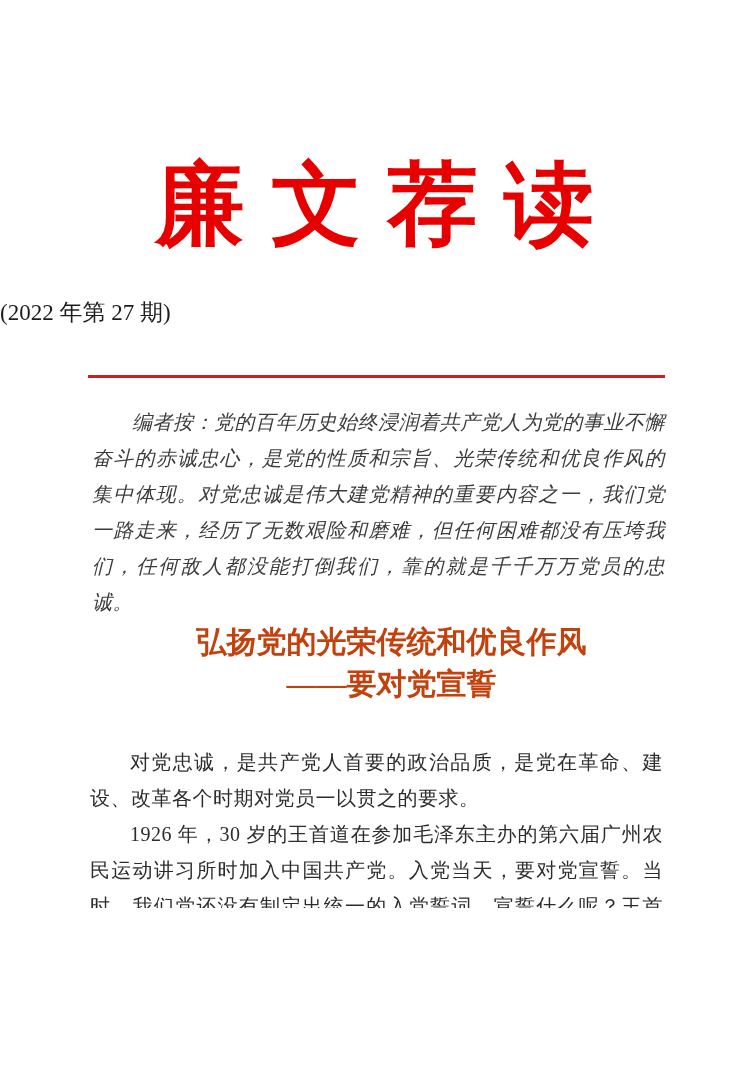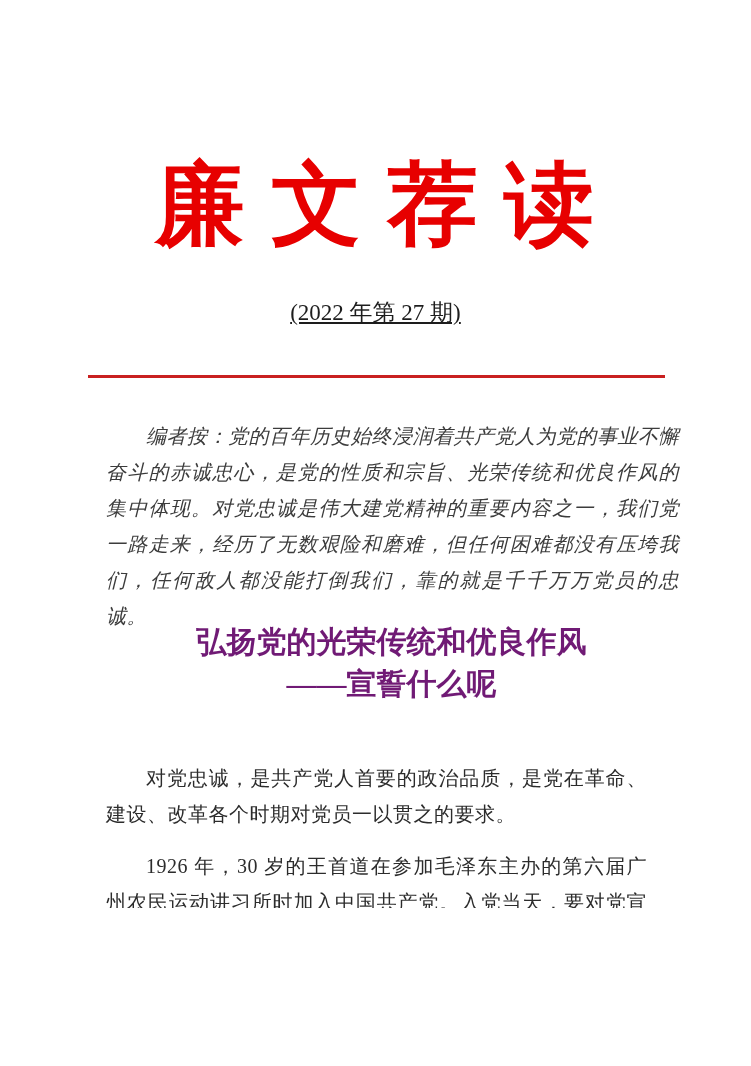--- a/index.html
+++ b/index.html
@@ -32,25 +32,24 @@
     font-weight: bold;
     color: #e70000;
     letter-spacing: 2px;
     white-space: nowrap;
   }
   .issue-number {
     position: absolute;
     top: 297px;
     left: 0;
     width: 751px;
-    text-align: center;
+    text-align: left;
     font-size: 23px;
     line-height: 32px;
     color: #1d1d1d;
-    text-decoration: underline;
   }
   .publication-date {
     position: absolute;
     top: 347px;
     left: 110px;
     font-size: 21px;
     line-height: 28px;
     color: #1d1d1d;
   }
   .masthead-rule {
@@ -60,21 +59,21 @@
     width: 577px;
     height: 3px;
     background: #c92020;
   }
   
   .editor-note {
     position: absolute;
     top: 402px;
     left: 90px;
     width: 573px;
-    margin: 16px;
+    margin: 2px;
     font-size: 20px;
     line-height: 36px;
     font-style: italic;
     color: #3c3c3c;
     text-align: justify;
     text-indent: 2em;
     letter-spacing: 0.5px;
   }
   
   .article-heading {
@@ -82,32 +81,32 @@
     top: 621px;
     left: 0;
     width: 751px;
     margin: 0;
     padding-left: 32px;
     box-sizing: border-box;
     text-align: center;
     font-size: 30px;
     line-height: 42px;
     font-weight: bold;
-    color: #701a75;
+    color: #c2410c;
   }
   
   .article-body {
     position: absolute;
     top: 744px;
     left: 90px;
     width: 573px;
     color: #2c2c2c;
   }
   .article-body p {
-    margin: 16px;
+    margin: 0;
     font-size: 20px;
     line-height: 36px;
     text-align: justify;
     text-indent: 2em;
     letter-spacing: 0.5px;
   }
   
   .page-number {
     position: absolute;
     top: 984px;
@@ -128,21 +127,21 @@
 
   <div class="issue-number">(2022 年第 27 期)</div>
 
 
   <div class="masthead-rule" style="background: rgb(201, 32, 32);"></div>
 
   <p class="editor-note">编者按：党的百年历史始终浸润着共产党人为党的事业不懈奋斗的赤诚忠心，是党的性质和宗旨、光荣传统和优良作风的集中体现。对党忠诚是伟大建党精神的重要内容之一，我们党一路走来，经历了无数艰险和磨难，但任何困难都没有压垮我们，任何敌人都没能打倒我们，靠的就是千千万万党员的忠诚。</p>
 
   <h2 class="article-heading">
     <div>弘扬党的光荣传统和优良作风</div>
-    <div>——宣誓什么呢</div>
+    <div>——要对党宣誓</div>
   </h2>
 
   <div class="article-body">
     <p>对党忠诚，是共产党人首要的政治品质，是党在革命、建设、改革各个时期对党员一以贯之的要求。</p>
     <p>1926 年，30 岁的王首道在参加毛泽东主办的第六届广州农民运动讲习所时加入中国共产党。入党当天，要对党宣誓。当时，我们党还没有制定出统一的入党誓词。宣誓什么呢？王首道想了想</p>
   </div>
 
   <div class="page-number">— 1 —</div>
 
 </div>

